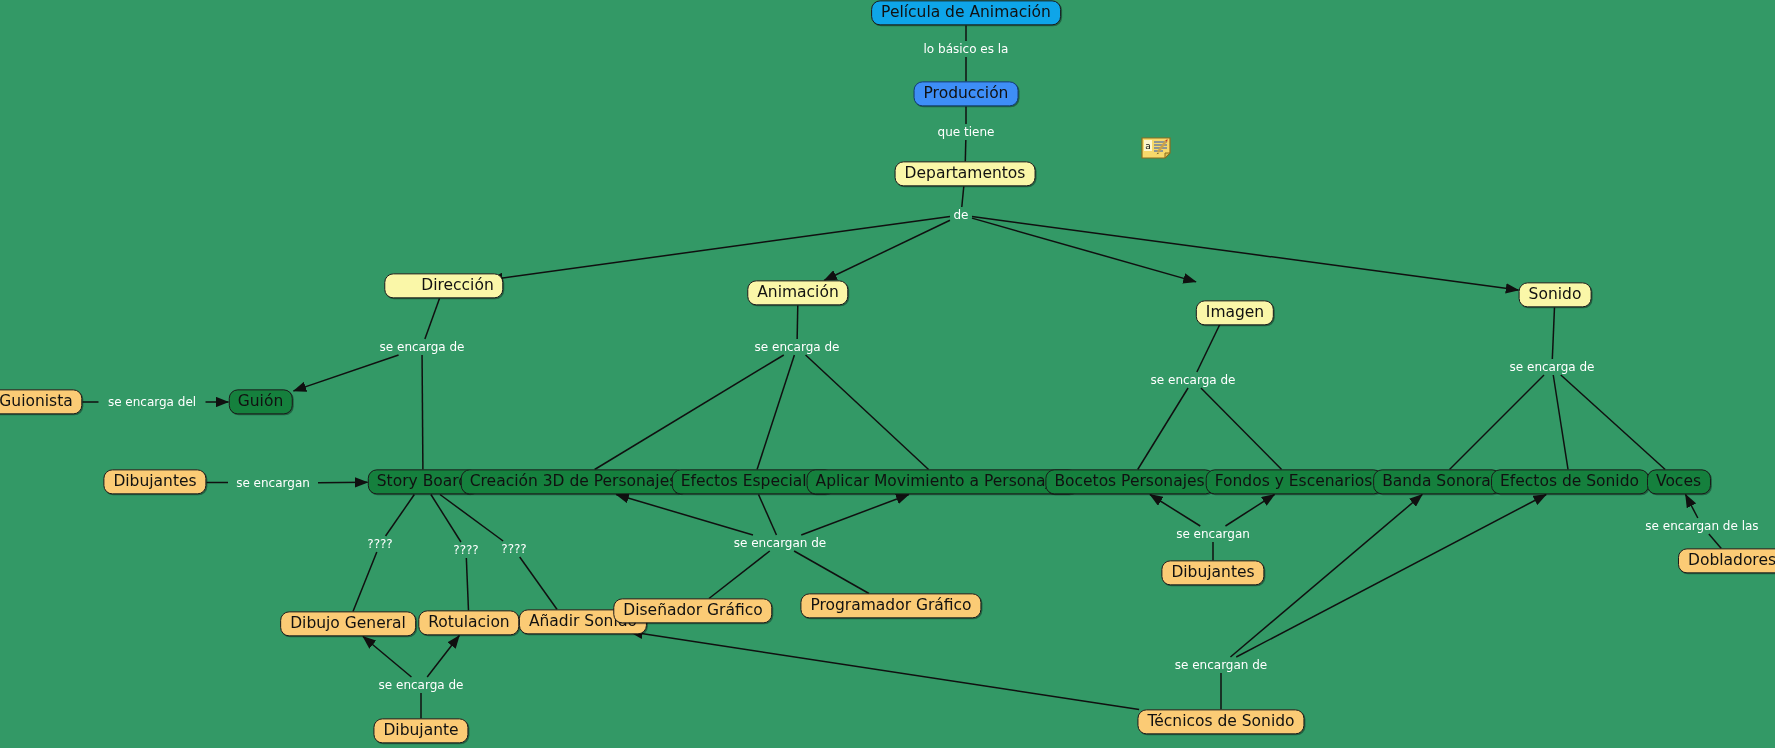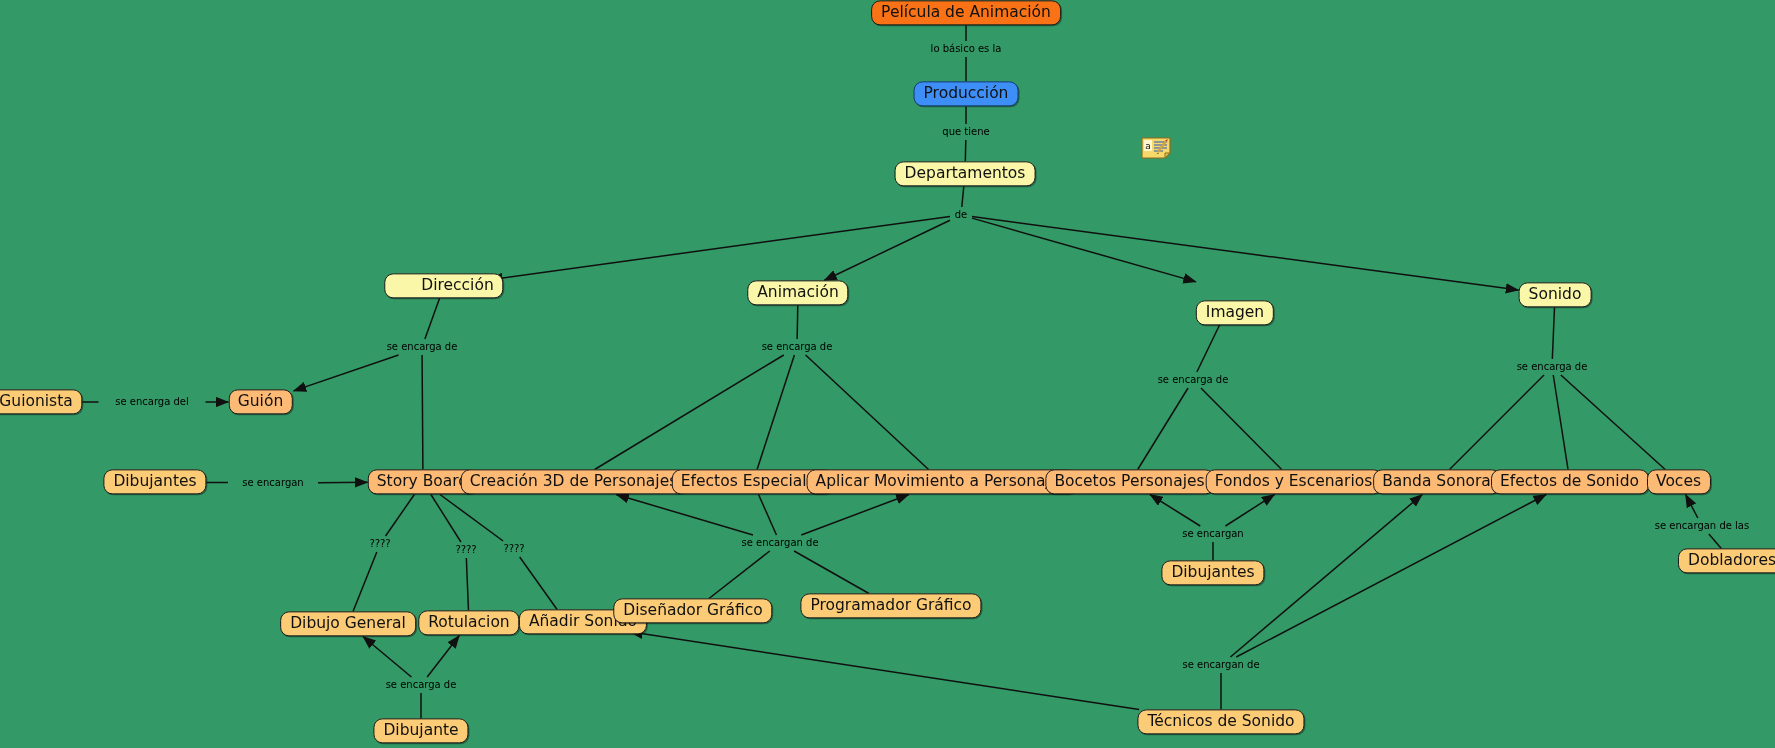--- a/index.html
+++ b/index.html
@@ -29,31 +29,31 @@
     border-radius: 9px;
     padding: 3px 9px 4px 9px;
     font-size: 15.5px;
     line-height: 1.05;
     color: #111111;
     white-space: nowrap;
     text-align: center;
     box-shadow: 1px 1px 0px rgba(0,0,0,0.35);
     z-index: 5;
   }
-  .node.root      { background: #f97316; }
+  .node.root      { background: #0ea5e9; }
   .node.process   { background: #3E8EF7; border-color: #123a6e; }
   .node.dept      { background: #FAF7A8; }
-  .node.task      { background: #fdba74; padding-left: 8px; }
+  .node.task      { background: #15803d; padding-left: 8px; }
   .node.person    { background: #FBCB75; }
 
   .edge-label {
     position: absolute;
     transform: translate(-50%, -50%);
-    font-size: 10px;
-    color: #000000;
+    font-size: 12px;
+    color: #ffffff;
     white-space: nowrap;
     background: transparent;
     z-index: 4;
     line-height: 1;
   }
   .note-icon {
     position: absolute;
     transform: translate(-50%, -50%);
     width: 30px; height: 22px;
     z-index: 6;

